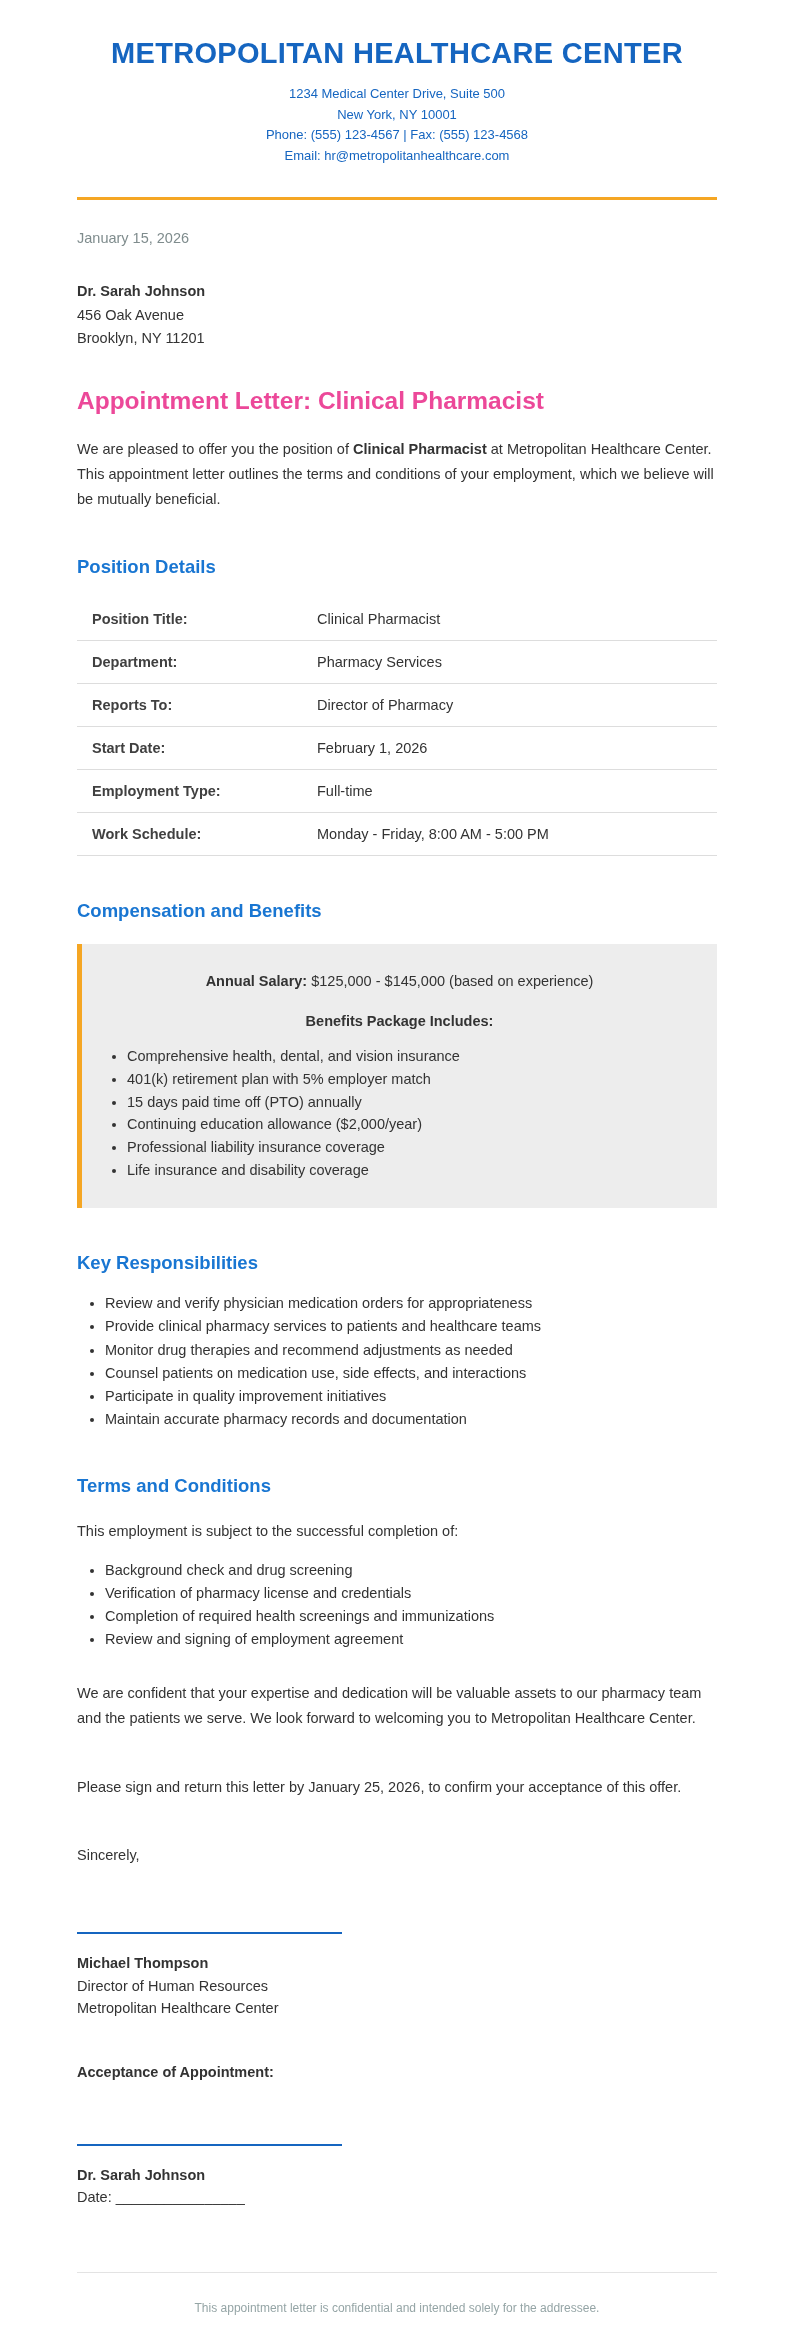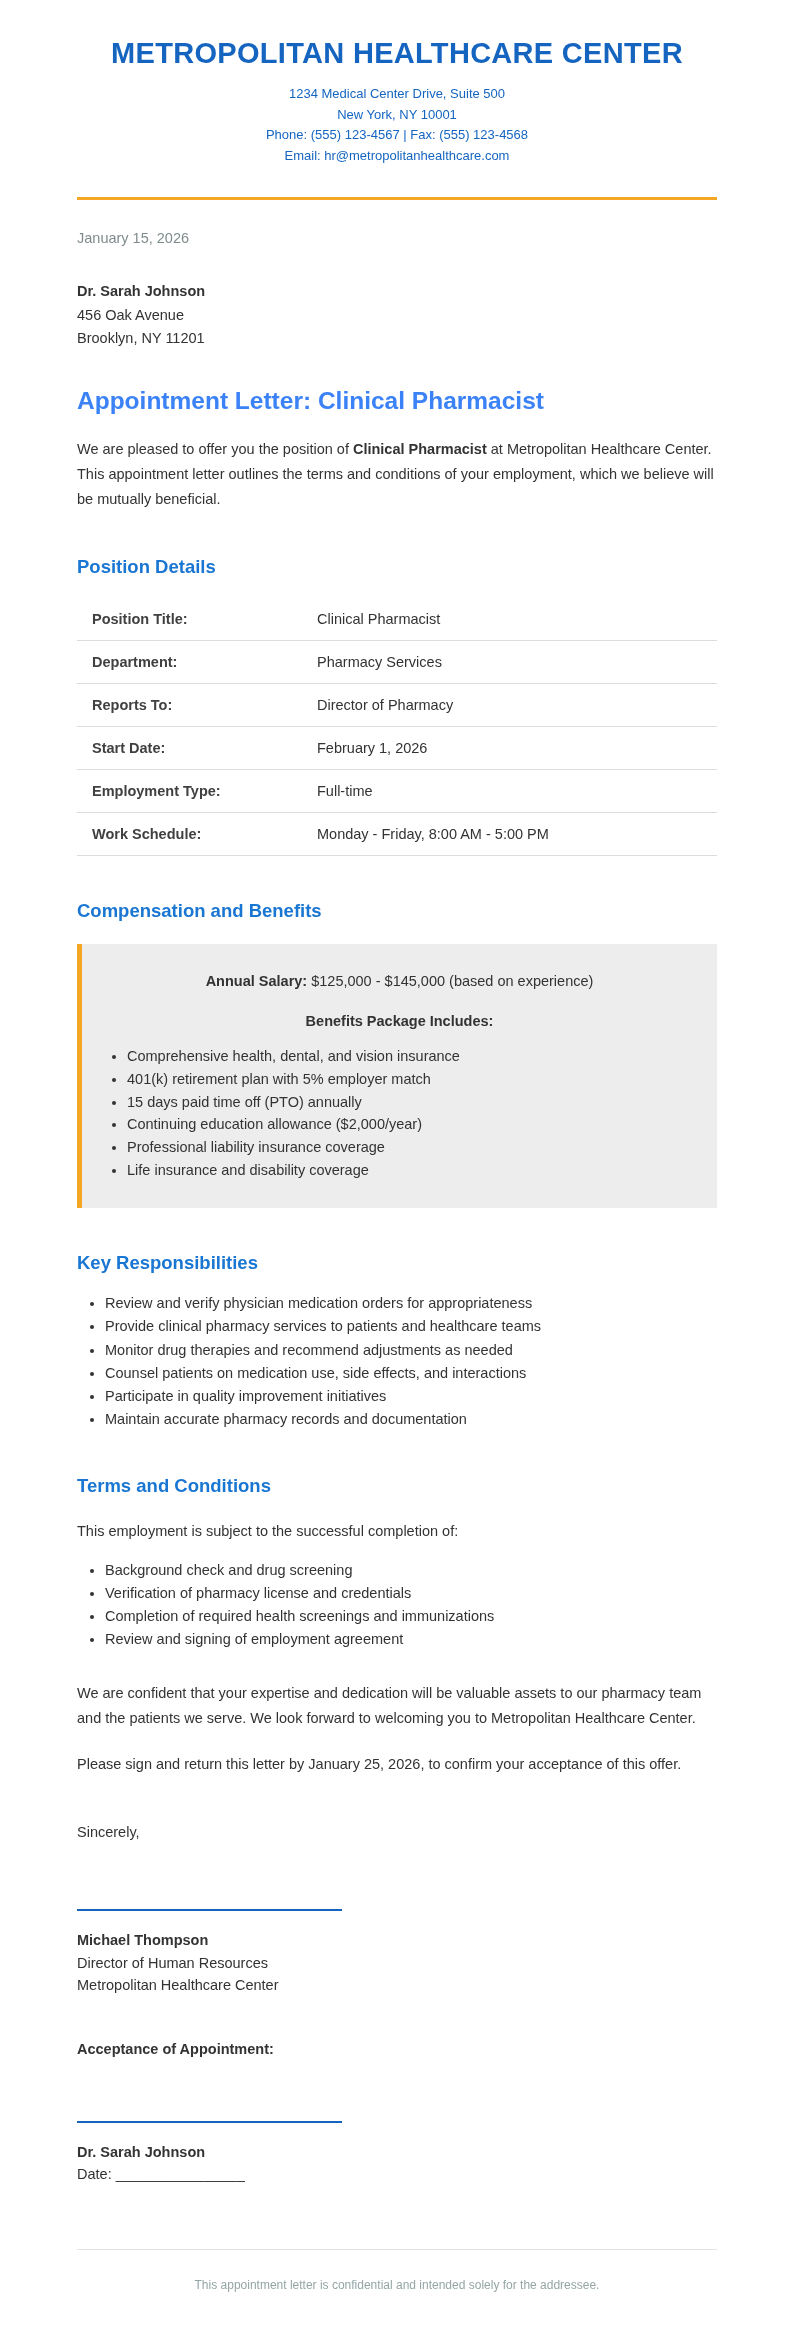--- a/index.html
+++ b/index.html
@@ -47,21 +47,21 @@
 
   .recipient {
     margin-top: 34px;
     font-size: 14.5px;
     line-height: 1.62;
   }
   .bold { font-weight: bold; }
 
   h2.letter-title {
     margin: 36px 0 0 0;
-    color: #3b82f6;
+    color: #ec4899;
     font-size: 24.5px;
     font-weight: bold;
     line-height: 1.15;
   }
 
   .salutation { margin-top: 44px; font-size: 14.5px; }
 
   .body-p {
     margin-top: 22px;
     font-size: 14.5px;
@@ -240,21 +240,21 @@
 
   <ul class="plain-list terms-list">
     <li>Background check and drug screening</li>
     <li>Verification of pharmacy license and credentials</li>
     <li>Completion of required health screenings and immunizations</li>
     <li>Review and signing of employment agreement</li>
   </ul>
 
   <p class="body-p" style="margin-top:30px;">We are confident that your expertise and dedication will be valuable assets to our pharmacy team and the patients we serve. We look forward to welcoming you to Metropolitan Healthcare Center.</p>
 
-  <p class="body-p" style="margin-top:20px;">Please sign and return this letter by January 25, 2026, to confirm your acceptance of this offer.</p>
+  <p class="body-p" style="margin-top:43px;">Please sign and return this letter by January 25, 2026, to confirm your acceptance of this offer.</p>
 
   <p class="body-p" style="margin-top:43px;">Sincerely,</p>
 
   <div class="sig-line"></div>
   <div class="signer">
     <p class="bold">Michael Thompson</p>
     <p>Director of Human Resources</p>
     <p>Metropolitan Healthcare Center</p>
   </div>
 

